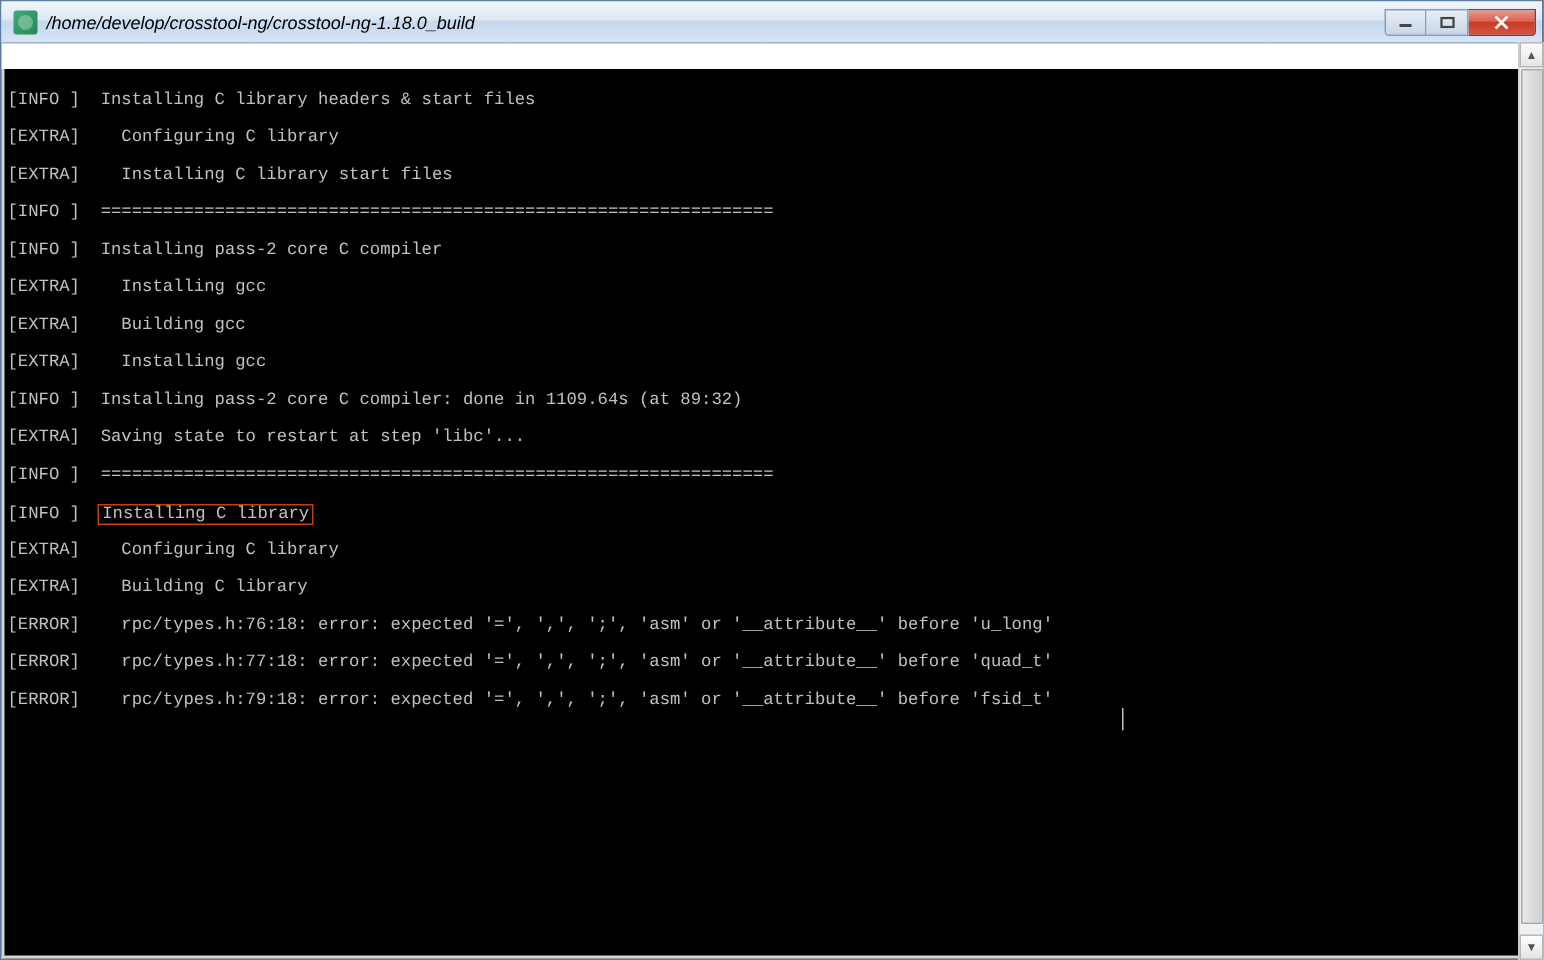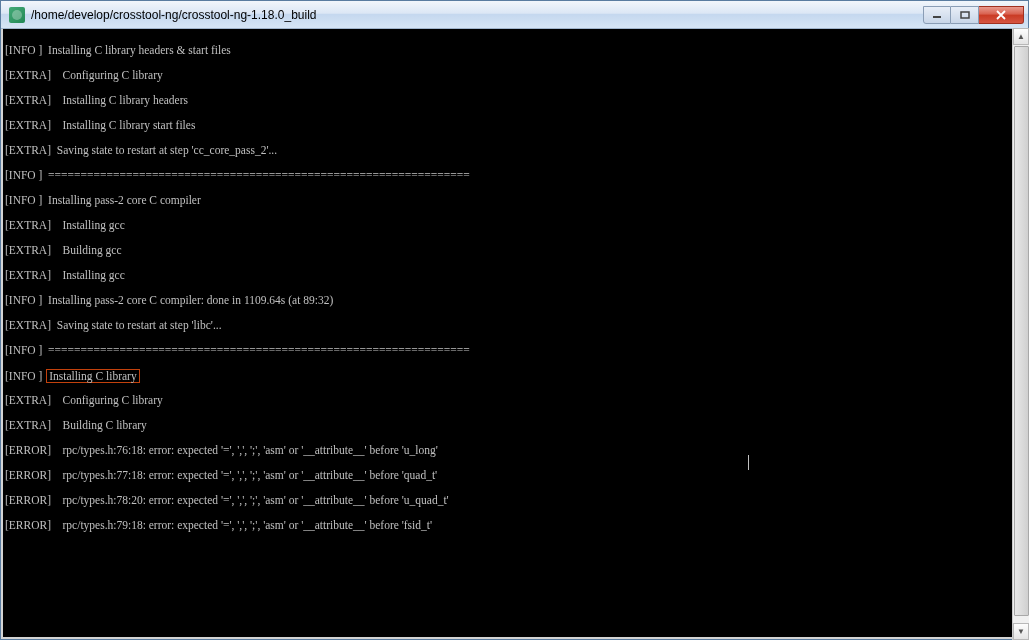--- a/index.html
+++ b/index.html
@@ -23,20 +23,21 @@
       display: flex;
       flex-direction: column;
     }
     .titlebar {
       height: 28px;
       background: linear-gradient(to bottom, #f2f6fb 0%, #dce7f5 45%, #c5d8ef 50%, #d6e5f5 100%);
       border-bottom: 1px solid #a0b4cc;
       display: flex;
       align-items: center;
       padding: 0 4px 0 8px;
+      font-style: italic;
     }
     .title-icon {
       width: 16px;
       height: 16px;
       margin-right: 6px;
       background: linear-gradient(135deg, #4a7 0%, #285 100%);
       border-radius: 2px;
       position: relative;
     }
     .title-icon::after {
@@ -81,28 +82,29 @@
       border-color: #a03020;
       border-radius: 0 0 3px 0;
       color: #fff;
       font-weight: bold;
     }
     .terminal {
       flex: 1;
       background: #000;
       padding: 2px 2px;
       overflow: hidden;
-      font-family: Liberation Serif, serif;
+      font-family: Liberation Mono, monospace;
       font-size: 11.5px;
       line-height: 12.5px;
       color: #c0c0c0;
       white-space: pre;
       position: relative;
       border: 2px solid #d4d4d4;
       border-top: none;
+      margin-top: 17px;
     }
     .term-line {
       white-space: pre;
       height: 12.5px;
     }
     .boxed-text {
       border: 1px solid #c2410c;
       display: inline-block;
       padding: 0 2px;
       margin-left: -2px;
@@ -172,37 +174,34 @@
         <svg width="12" height="10">
             <path d="M2 1 L10 9 M10 1 L2 9" stroke="#fff" stroke-width="1.8"></path>
           </svg>
       </div>
     </div>
   </div>
 
   <div class="terminal">
 <div class="term-line">[INFO ]  Installing C library headers &amp; start files</div>
 <div class="term-line">[EXTRA]    Configuring C library</div>
-<div class="term-line">[EXTRA]    Installing C library headers</div>
 <div class="term-line">[EXTRA]    Installing C library start files</div>
-<div class="term-line">[EXTRA]  Saving state to restart at step 'cc_core_pass_2'...</div>
 <div class="term-line">[INFO ]  =================================================================</div>
 <div class="term-line">[INFO ]  Installing pass-2 core C compiler</div>
 <div class="term-line">[EXTRA]    Installing gcc</div>
 <div class="term-line">[EXTRA]    Building gcc</div>
 <div class="term-line">[EXTRA]    Installing gcc</div>
 <div class="term-line">[INFO ]  Installing pass-2 core C compiler: done in 1109.64s (at 89:32)</div>
 <div class="term-line">[EXTRA]  Saving state to restart at step 'libc'...</div>
 <div class="term-line">[INFO ]  =================================================================</div>
 <div class="term-line"><span>[INFO ]  </span><span class="boxed-text">Installing C library</span></div>
 <div class="term-line">[EXTRA]    Configuring C library</div>
 <div class="term-line">[EXTRA]    Building C library</div>
 <div class="term-line">[ERROR]    rpc/types.h:76:18: error: expected '=', ',', ';', 'asm' or '__attribute__' before 'u_long'</div>
 <div class="term-line">[ERROR]    rpc/types.h:77:18: error: expected '=', ',', ';', 'asm' or '__attribute__' before 'quad_t'</div>
-<div class="term-line">[ERROR]    rpc/types.h:78:20: error: expected '=', ',', ';', 'asm' or '__attribute__' before 'u_quad_t'</div>
 <div class="term-line">[ERROR]    rpc/types.h:79:18: error: expected '=', ',', ';', 'asm' or '__attribute__' before 'fsid_t'</div>
 
 
 
 
 
 
 
 
 

